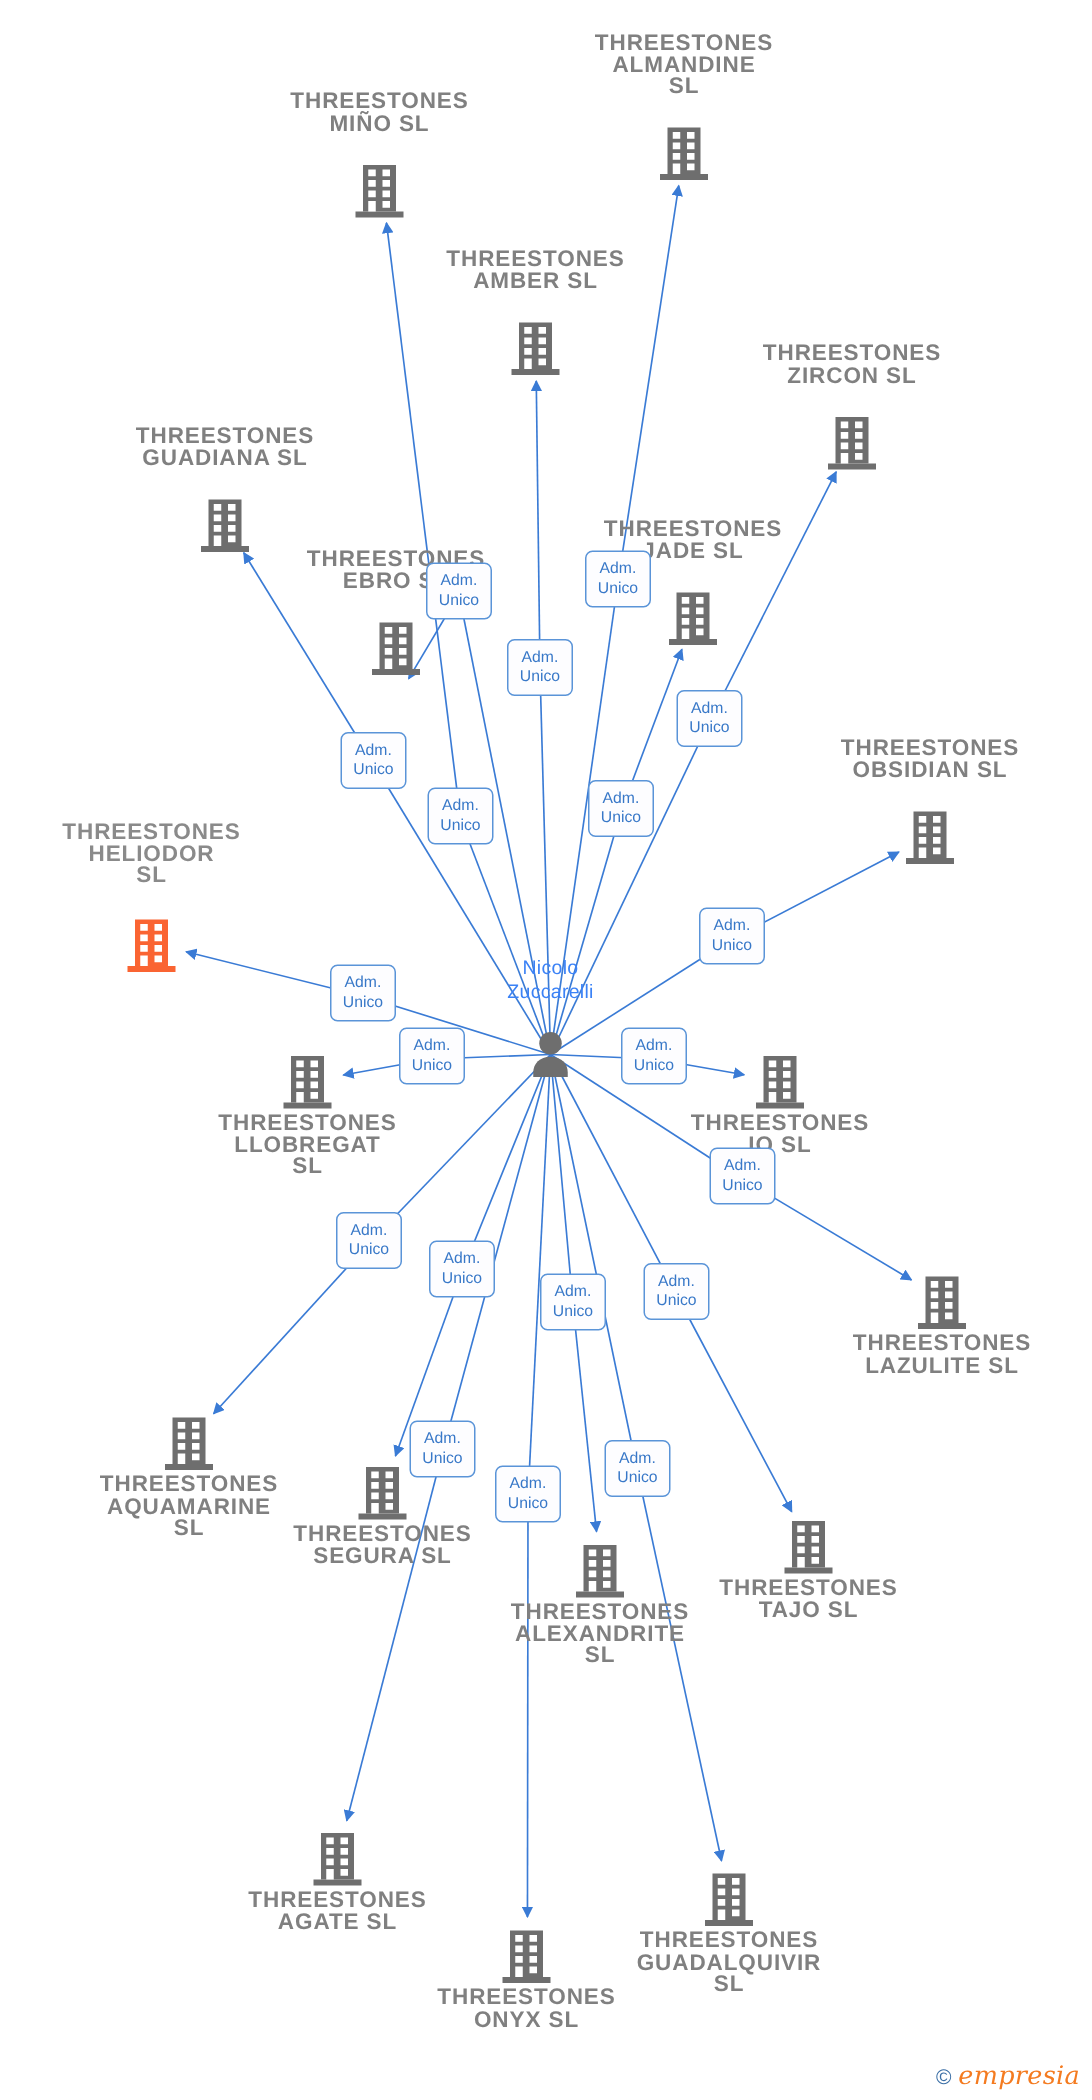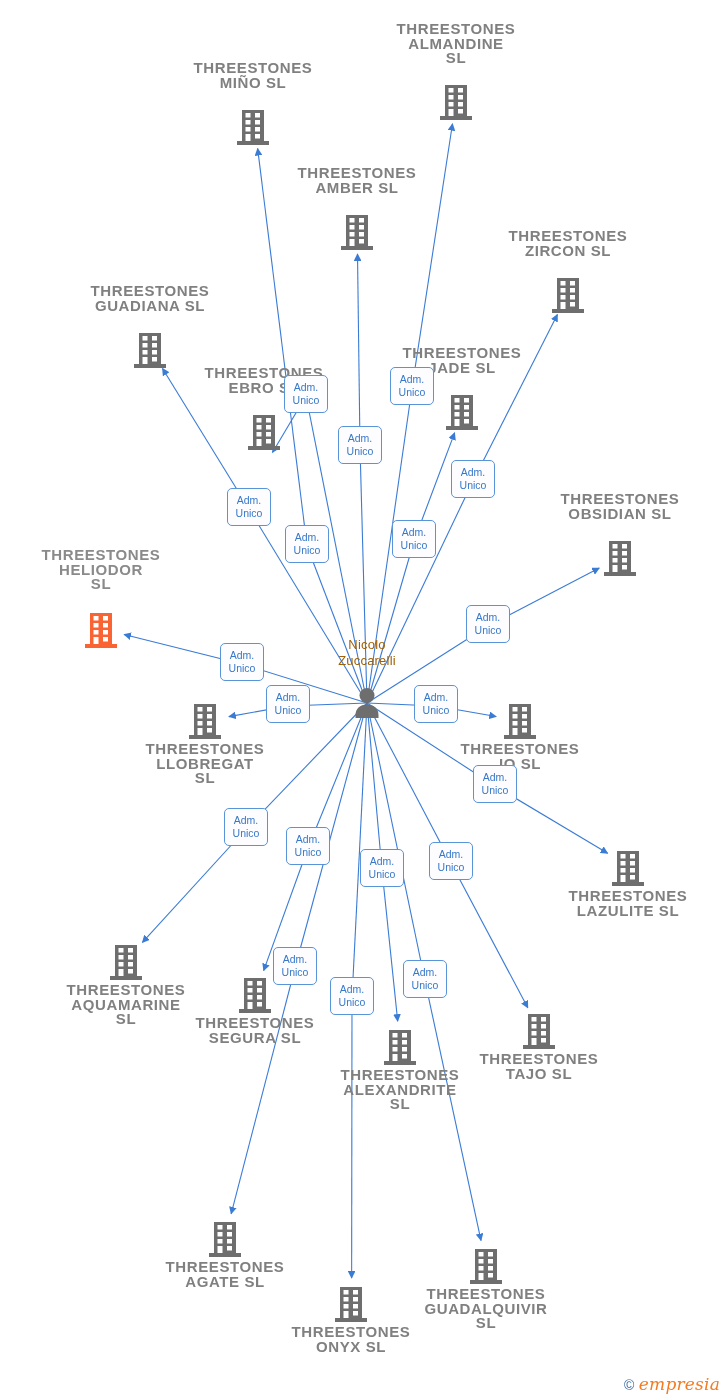--- a/index.html
+++ b/index.html
@@ -37,21 +37,21 @@
     line-height: 14.5px;
     color: #808080;
     font-weight: bold;
     white-space: pre-line;
   }
   .node.person .node-label {
     font-weight: normal;
     font-size: 13px;
     letter-spacing: 0.2px;
     line-height: 16px;
-    color: #a16207;
+    color: #3b82f6;
   }
   .node.highlight .node-label {
     color: #8a8a8a;
   }
   .node-icon {
     display: block;
     margin: 1px auto 0 auto;
   }
   .badge {
     position: absolute;

